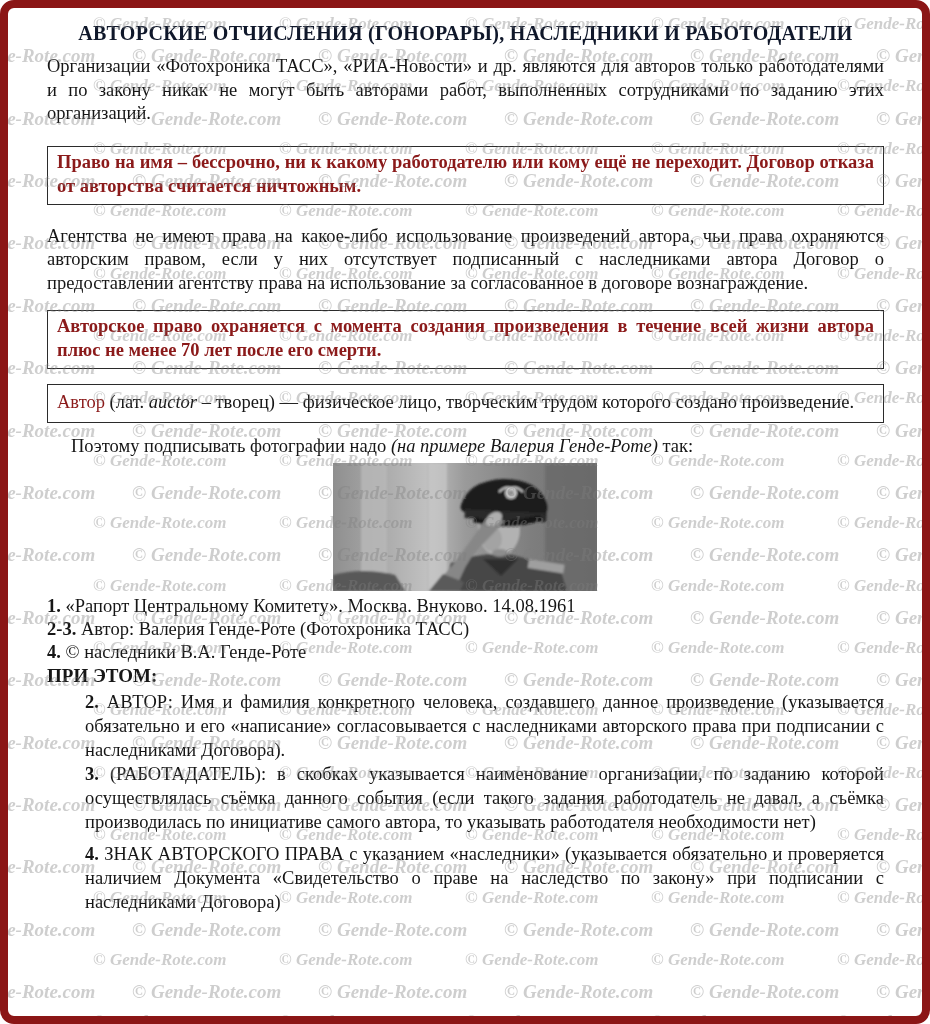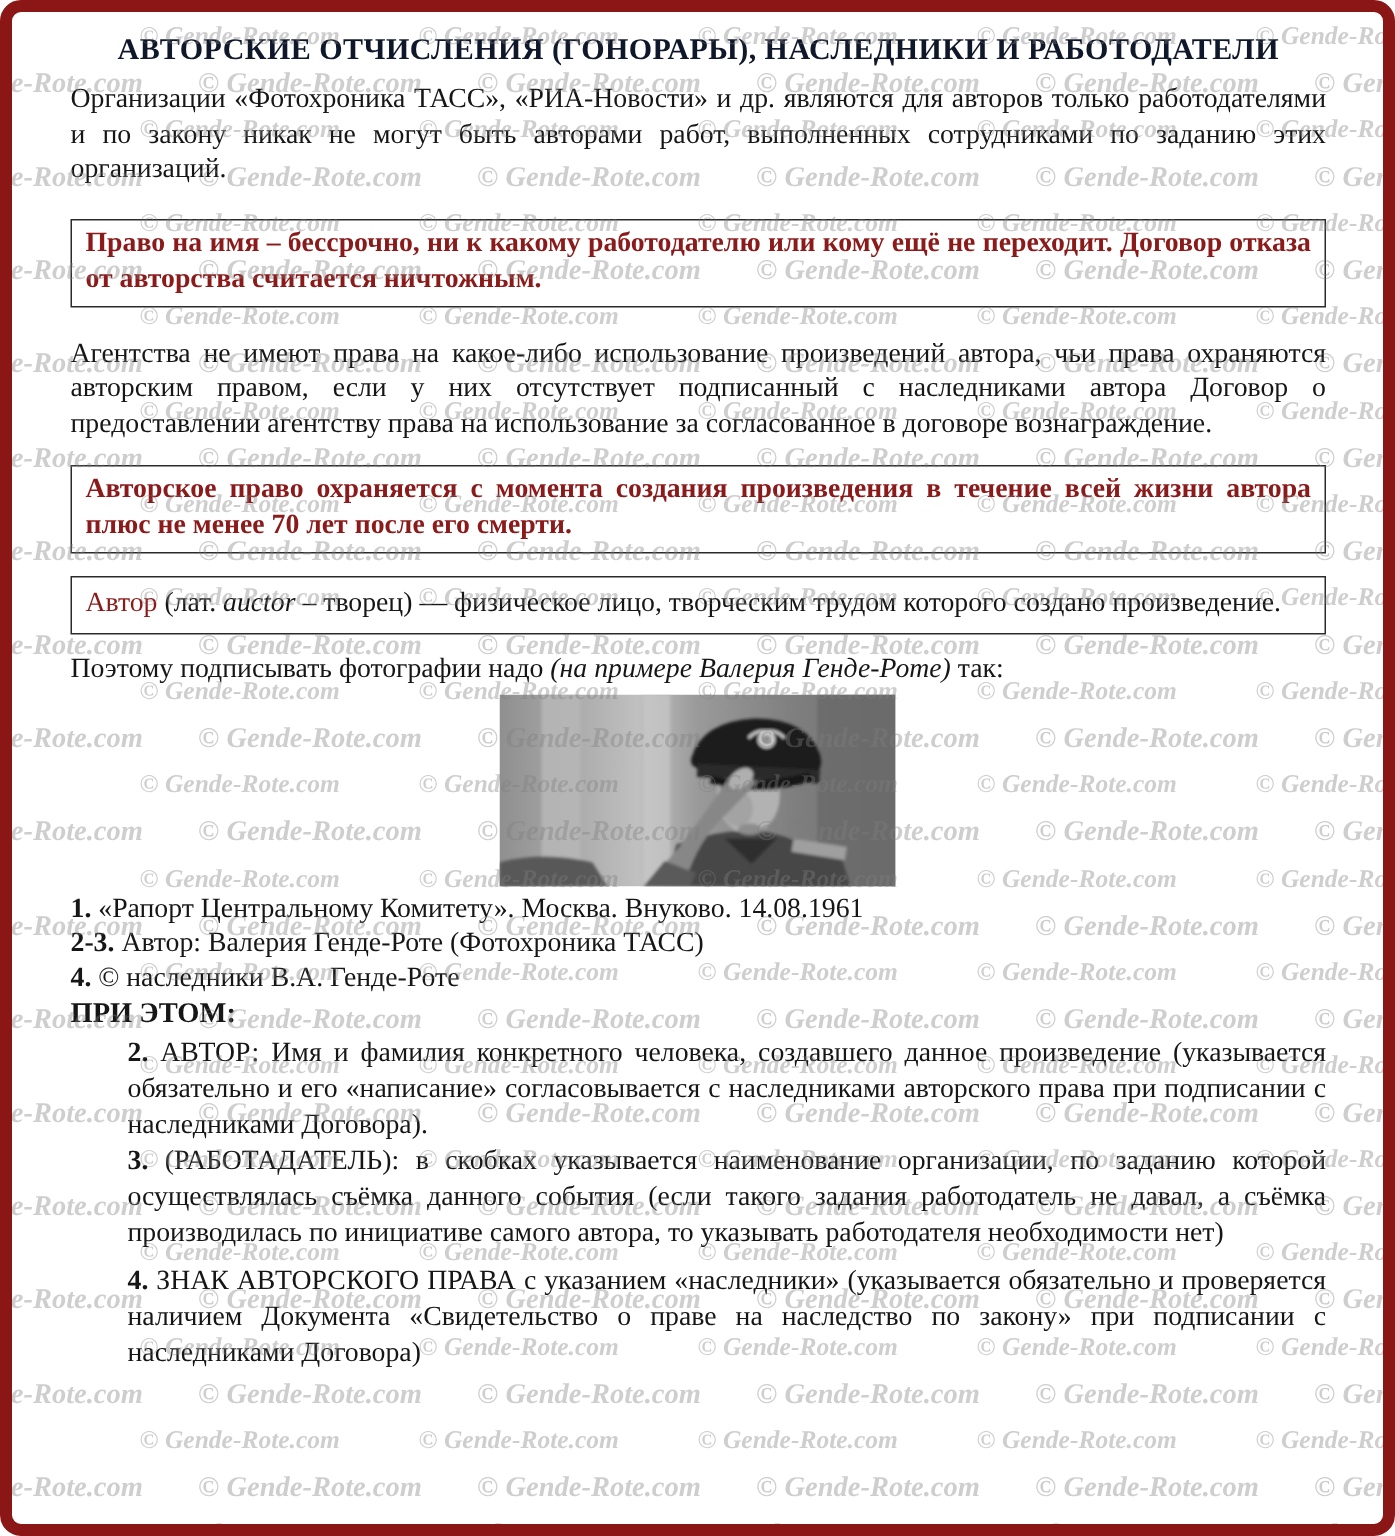--- a/index.html
+++ b/index.html
@@ -11,21 +11,21 @@
   }
   .content { position:relative; z-index:1; padding:8px 38px 0 39px; }
   .title {
     margin:6px 0 0 0; text-align:center;
     font-size:20px; font-weight:bold; letter-spacing:0.3px;
     color:#0f172a;
   }
   .para { margin:0; text-align:justify; font-size:18.5px; line-height:23.5px; }
   .mt-p1 { margin-top:10px; }
   .mt-p2 { margin-top:20px; }
-  .mt-p3 { margin-top:12px; }
+  .mt-p3 { margin-top:12px;margin-left:24px; }
   .hl-box {
     margin-top:20px; border:1px solid #2b2b2b;
     padding:3px 9px 6px 9px;
     font-weight:bold; color:#8B1A1A;
     font-size:18.5px; line-height:24px; text-align:justify;
   }
   .mt-box2 { margin-top:15px;font-family:Liberation Serif, serif; }
   .def-box {
     margin-top:15px; border:1px solid #2b2b2b;
     padding:5px 9px 8px 9px;

